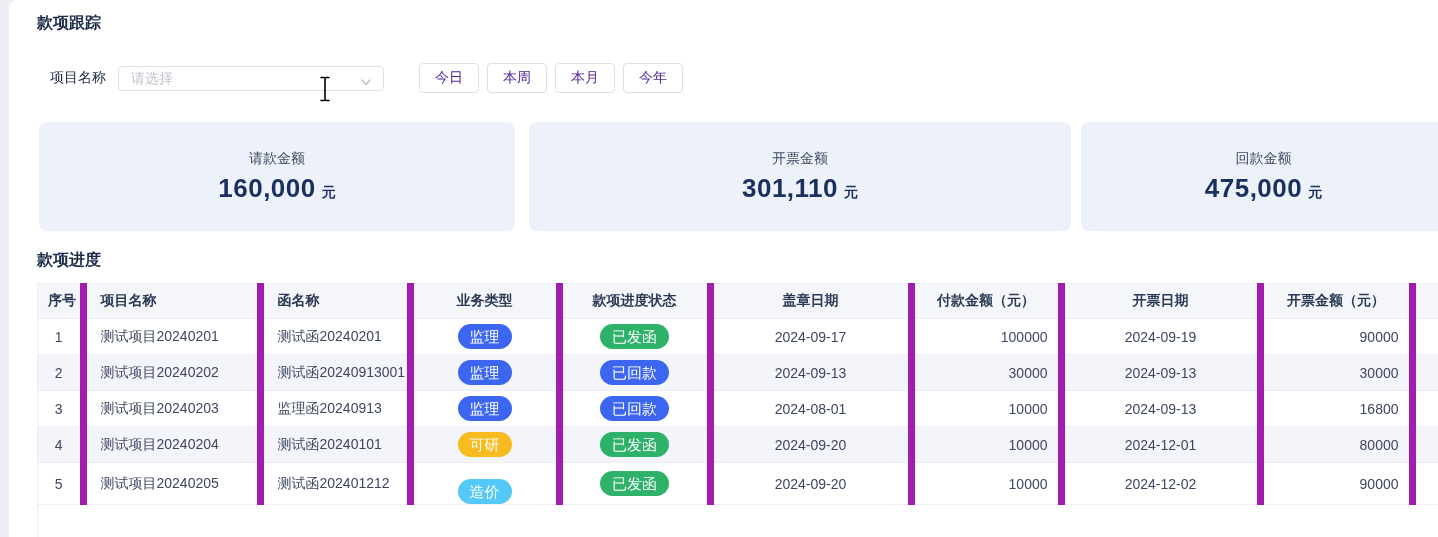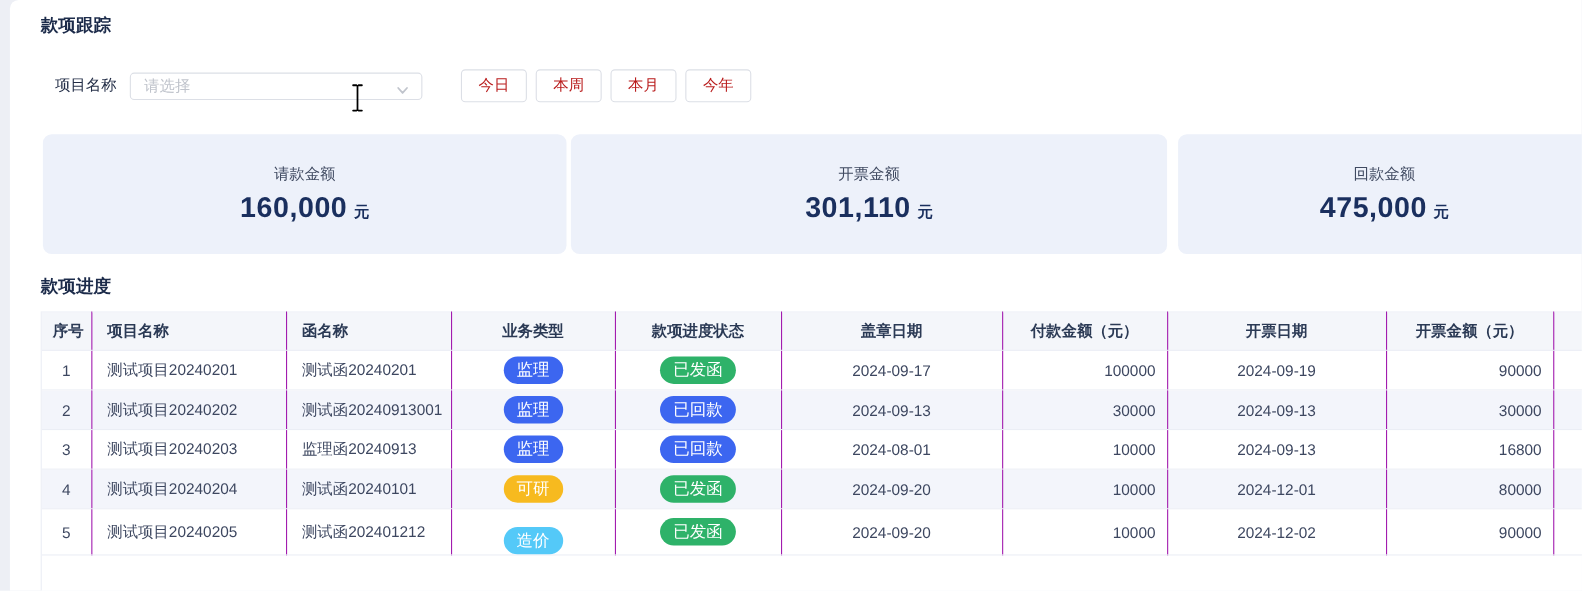--- a/index.html
+++ b/index.html
@@ -31,49 +31,49 @@
     border:none; outline:none; background:transparent;
     width:220px; height:28px; padding-left:12px; font-size:14px;
     font-family:inherit; color:#3d4760;
   }
   .select-box input::placeholder { color:#c0c4cc; }
   .select-caret { position:absolute; right:10px; top:8px; }
   .quick-btns { position:absolute; left:410px; top:63px; display:flex; gap:8px; }
   .qbtn {
     min-width:58px; height:30px; background:#fff;
     border:1px solid #dcdfe6; border-radius:4px;
-    font-size:14px; color:#b91c1c; font-family:inherit;
+    font-size:14px; color:#4c1d95; font-family:inherit;
     display:flex; align-items:center; justify-content:center;
     padding:0 15px; cursor:pointer;
   }
   
   .cards { position:absolute; left:30px; top:122px; width:1407px; height:109px; display:flex; }
   .card {
     background:#edf1fa; border-radius:8px; height:109px;
     display:flex; flex-direction:column; align-items:center; justify-content:center;
   }
-  .card-1 { width:476px; margin-right:4px; }
+  .card-1 { width:476px; margin-right:14px; }
   .card-2 { width:542px; margin-right:10px; }
   .card-3 { flex:1; }
   .card-label { font-size:14px; color:#404a61; margin-bottom:5px; }
   .card-value-line { display:flex; align-items:baseline; }
   .card-value { font-size:26px; font-weight:bold; color:#1a2f5e; letter-spacing:0.5px; }
   .card-unit { font-size:14px; color:#1a2f5e; margin-left:6px; font-weight:bold; }
   
   .section-title {
     position:absolute; left:28px; top:250px;
     font-size:16px; font-weight:bold; color:#1c2b4a;
   }
   .table-wrap {
     position:absolute; left:28px; top:283px; width:1800px; height:254px;
     border-left:1px solid #ebeef5; background:#fff; overflow:hidden;
   }
   table { border-collapse:collapse; table-layout:fixed; width:1674px; }
   th, td {
-    border-right:1px solid #a21caf; border-bottom:1px solid #ebeef5;
+    border-right:7px solid #a21caf; border-bottom:1px solid #ebeef5;
     font-size:14px; overflow:hidden; white-space:nowrap;
   }
   thead th {
     background:#f4f6fa; height:35px; border-top:1px solid #ebeef5;
     font-weight:bold; color:#2b3a55; text-align:center; padding:0 10px;
   }
   thead th.al { text-align:left; padding-left:14px; }
   tbody td { height:36px; color:#3d4760; background:#fff; text-align:center; padding:0 10px; }
   tbody tr.stripe td { background:#f3f5fb; }
   td.al { text-align:left; padding-left:14px; }

